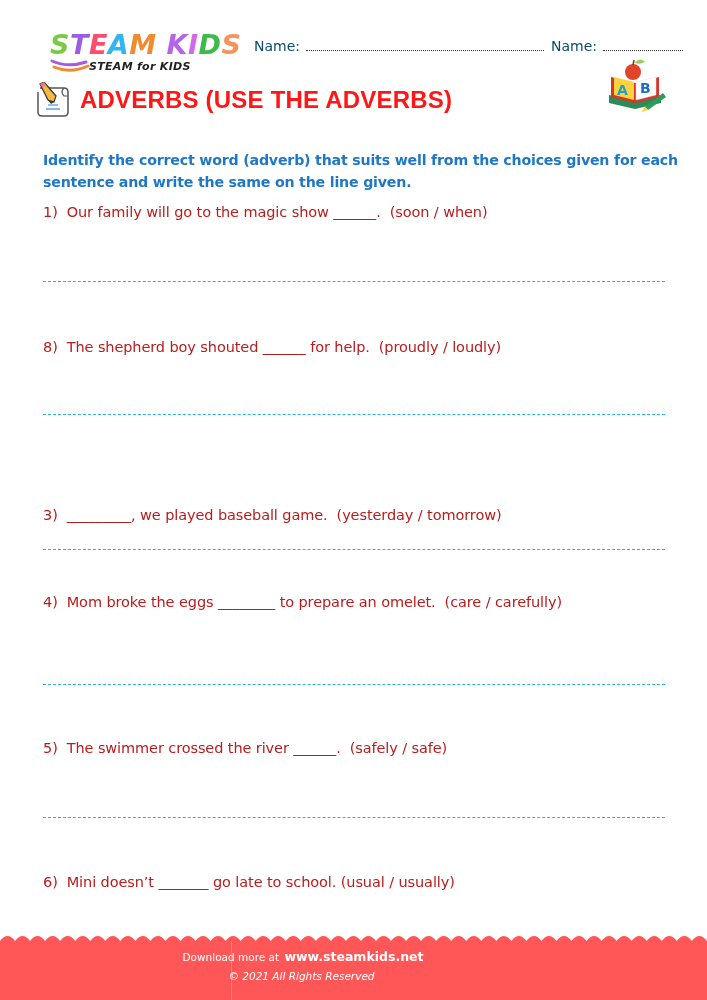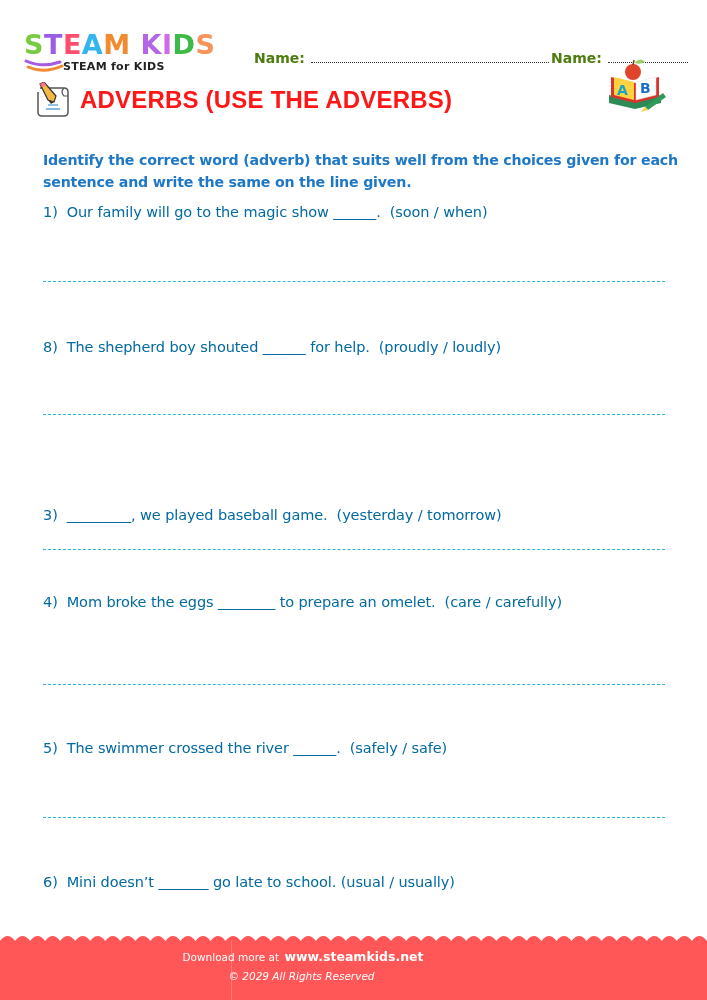--- a/index.html
+++ b/index.html
@@ -1,29 +1,29 @@
 <!DOCTYPE html>
 <html><head>
 <meta charset="utf-8">
 <style>
   html, body { margin:0; padding:0; background:#ffffff; }
   body { width:707px; height:1000px; position:relative; overflow:hidden; font-family:"Liberation Sans", sans-serif; }
-  .logo { position:absolute; left:24px; top:30px; width:200px; height:45px; }
+  .logo { position:absolute; left:50px; top:30px; width:200px; height:45px;font-style:italic; }
   .logo-word { position:absolute; left:0; top:0; font-family:"DejaVu Sans", sans-serif; font-weight:bold; font-size:27px; letter-spacing:0.5px; line-height:30px; white-space:nowrap; }
   .logo-word span { display:inline-block; }
   .logo-sub { position:absolute; left:39px; top:30px; font-family:"DejaVu Sans", sans-serif; font-weight:bold; font-size:11px; color:#222; letter-spacing:0.3px; }
   .logo-swoosh { position:absolute; left:0px; top:28px; }
-  .field { position:absolute; top:50px; font-family:"DejaVu Sans", sans-serif; font-size:14px; color:#4d7c0f; white-space:nowrap;font-weight:bold; }
+  .field { position:absolute; top:38px; font-family:"DejaVu Sans", sans-serif; font-size:14px; color:#0c4a6e; white-space:nowrap; }
   .field .dots { display:inline-block; border-bottom:1px dotted #333; height:12px; vertical-align:baseline; margin-left:6px; }
   .apple-icon { position:absolute; left:603px; top:57px; width:64px; height:55px; }
   .title-row { position:absolute; left:34px; top:80px; height:40px; display:flex; align-items:center; }
   .title-icon { width:38px; height:36px; margin-right:8px; }
   .title { font-family:"Liberation Sans", sans-serif; font-weight:bold; font-size:24px; color:#ff1616; letter-spacing:0.2px; }
   .instructions { position:absolute; left:43px; top:119px; width:660px; font-family:"DejaVu Sans", sans-serif; font-weight:bold; font-size:14.2px; line-height:22px; color:#1f78c6; letter-spacing:-0.2px;margin-top:30px; }
-  .question { position:absolute; left:43px; font-family:"DejaVu Sans", sans-serif; font-size:14.5px; color:#0369a1; white-space:pre; letter-spacing:-0.1px; }
+  .question { position:absolute; left:43px; font-family:"DejaVu Sans", sans-serif; font-size:14.5px; color:#b91c1c; white-space:pre; letter-spacing:-0.1px; }
   .answer-line { position:absolute; left:43px; width:622px; height:0; border-top:1.5px dashed #2bb3e0; }
   .footer { position:absolute; left:0; top:941px; width:707px; height:59px; background:#ff5757; }
   .scallops { position:absolute; left:0; top:934px; width:707px; height:10px; }
   .footer-text { position:absolute; left:0; top:949px; width:603px; text-align:center; color:#ffffff; font-family:"DejaVu Sans", sans-serif; }
   .footer-line1 { font-size:10.5px; padding-left:3px; }
   .footer-line1 b { font-size:12.5px; font-weight:bold; margin-left:2px; }
   .footer-line2 { font-size:10.5px; font-style:italic; margin-top:6px; }
   .footer-divider { position:absolute; left:231px; top:941px; width:1px; height:59px; background:#ff7a7a; }
 </style>
 </head>
@@ -89,14 +89,14 @@
     <div class="question" style="top: 874px;">6)  Mini doesn’t _______ go late to school. (usual / usually)</div>
   </div>
 
 <svg class="scallops" id="scallops" viewBox="0 0 707 10" preserveAspectRatio="none">
     <path d="M0 10 L0 7 Q7.52 -3 15.04 7 L15.04 7 Q22.56 -3 30.08 7 L30.08 7 Q37.599999999999994 -3 45.12 7 L45.12 7 Q52.64 -3 60.16 7 L60.16 7 Q67.67999999999999 -3 75.19999999999999 7 L75.19999999999999 7 Q82.71999999999998 -3 90.23999999999998 7 L90.23999999999998 7 Q97.75999999999998 -3 105.27999999999997 7 L105.27999999999997 7 Q112.79999999999997 -3 120.31999999999996 7 L120.31999999999996 7 Q127.83999999999996 -3 135.35999999999996 7 L135.35999999999996 7 Q142.87999999999997 -3 150.39999999999995 7 L150.39999999999995 7 Q157.91999999999996 -3 165.43999999999994 7 L165.43999999999994 7 Q172.95999999999995 -3 180.47999999999993 7 L180.47999999999993 7 Q187.99999999999994 -3 195.51999999999992 7 L195.51999999999992 7 Q203.03999999999994 -3 210.55999999999992 7 L210.55999999999992 7 Q218.07999999999993 -3 225.5999999999999 7 L225.5999999999999 7 Q233.11999999999992 -3 240.6399999999999 7 L240.6399999999999 7 Q248.1599999999999 -3 255.6799999999999 7 L255.6799999999999 7 Q263.1999999999999 -3 270.7199999999999 7 L270.7199999999999 7 Q278.2399999999999 -3 285.75999999999993 7 L285.75999999999993 7 Q293.2799999999999 -3 300.79999999999995 7 L300.79999999999995 7 Q308.31999999999994 -3 315.84 7 L315.84 7 Q323.35999999999996 -3 330.88 7 L330.88 7 Q338.4 -3 345.92 7 L345.92 7 Q353.44 -3 360.96000000000004 7 L360.96000000000004 7 Q368.48 -3 376.00000000000006 7 L376.00000000000006 7 Q383.52000000000004 -3 391.0400000000001 7 L391.0400000000001 7 Q398.56000000000006 -3 406.0800000000001 7 L406.0800000000001 7 Q413.6000000000001 -3 421.1200000000001 7 L421.1200000000001 7 Q428.6400000000001 -3 436.16000000000014 7 L436.16000000000014 7 Q443.6800000000001 -3 451.20000000000016 7 L451.20000000000016 7 Q458.72000000000014 -3 466.2400000000002 7 L466.2400000000002 7 Q473.76000000000016 -3 481.2800000000002 7 L481.2800000000002 7 Q488.8000000000002 -3 496.3200000000002 7 L496.3200000000002 7 Q503.8400000000002 -3 511.36000000000024 7 L511.36000000000024 7 Q518.8800000000002 -3 526.4000000000002 7 L526.4000000000002 7 Q533.9200000000002 -3 541.4400000000002 7 L541.4400000000002 7 Q548.9600000000002 -3 556.4800000000001 7 L556.4800000000001 7 Q564.0000000000001 -3 571.5200000000001 7 L571.5200000000001 7 Q579.0400000000001 -3 586.5600000000001 7 L586.5600000000001 7 Q594.08 -3 601.6 7 L601.6 7 Q609.12 -3 616.64 7 L616.64 7 Q624.16 -3 631.68 7 L631.68 7 Q639.1999999999999 -3 646.7199999999999 7 L646.7199999999999 7 Q654.2399999999999 -3 661.7599999999999 7 L661.7599999999999 7 Q669.2799999999999 -3 676.7999999999998 7 L676.7999999999998 7 Q684.3199999999998 -3 691.8399999999998 7 L691.8399999999998 7 Q699.3599999999998 -3 706.8799999999998 7 L706.8799999999998 7 Q714.3999999999997 -3 721.9199999999997 7 L707 10 Z" fill="#ff5757"></path>
   </svg>
 <div class="footer"></div>
 <div class="footer-divider"></div>
 <div class="footer-text">
   <div class="footer-line1"><span>Download more at</span> <b>www.steamkids.net</b></div>
-  <div class="footer-line2">©  2029 All Rights Reserved</div>
+  <div class="footer-line2">©  2021 All Rights Reserved</div>
 </div>
 
 </body></html>

